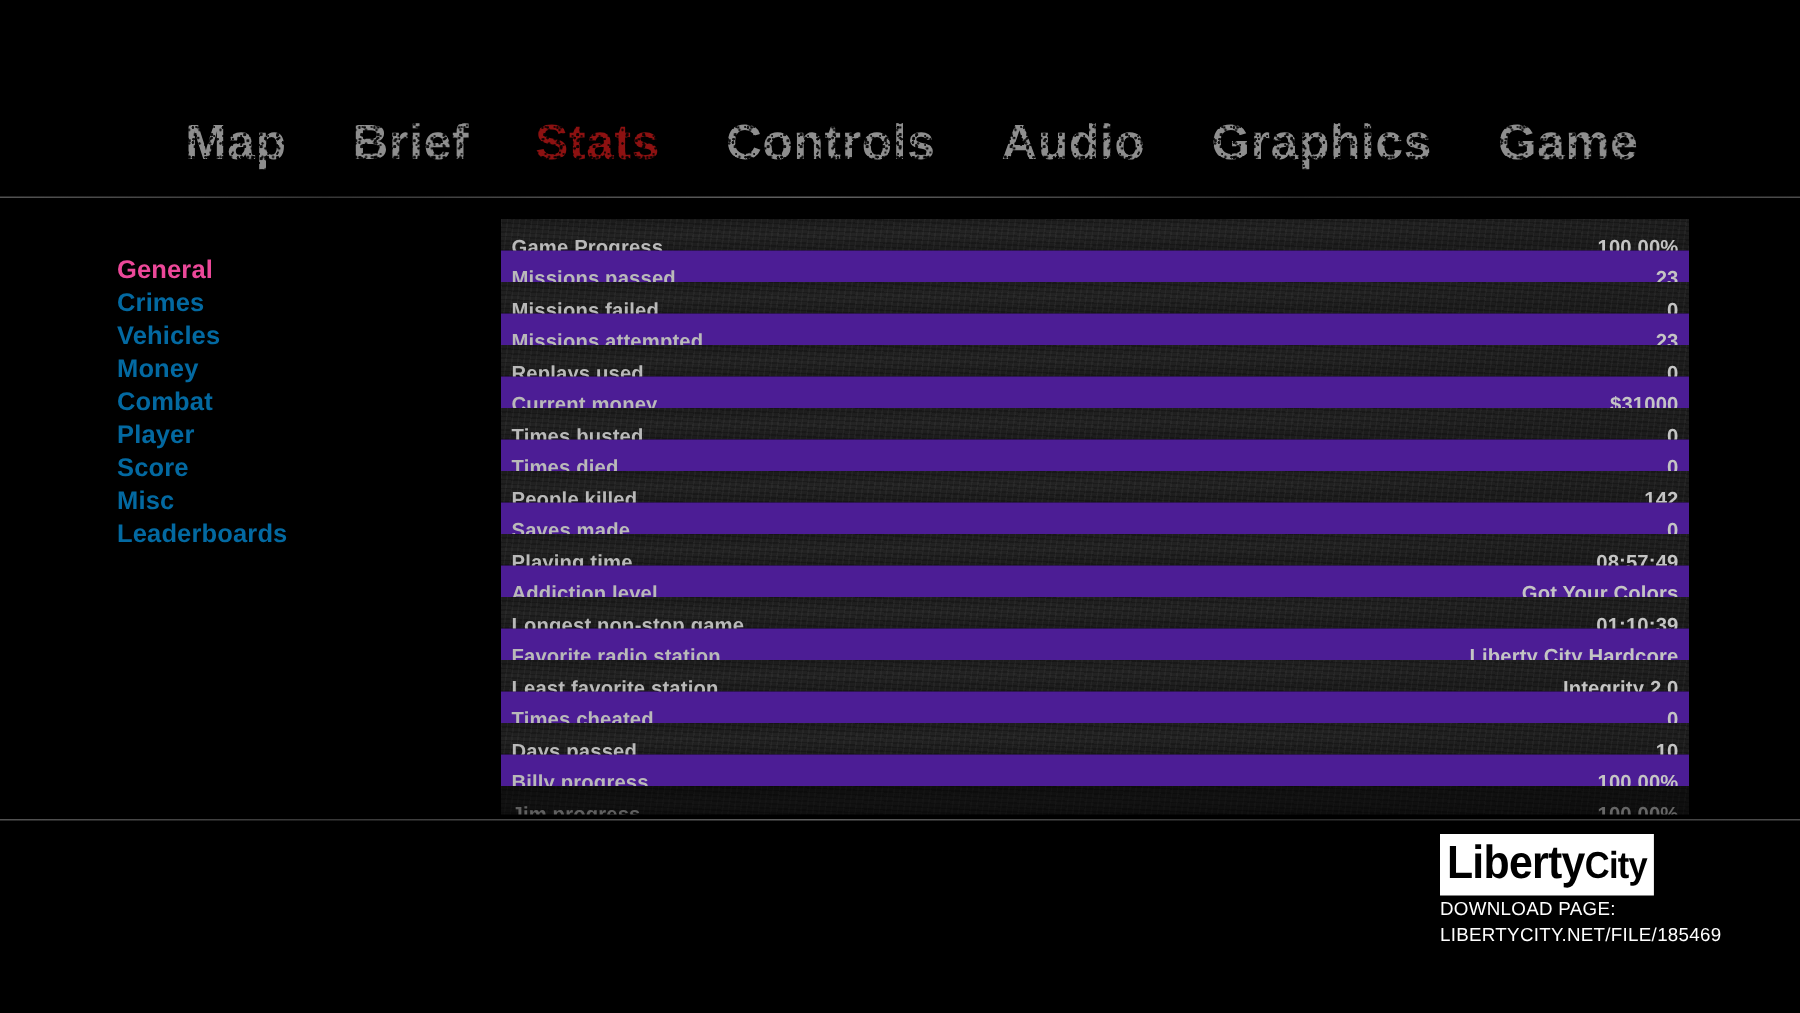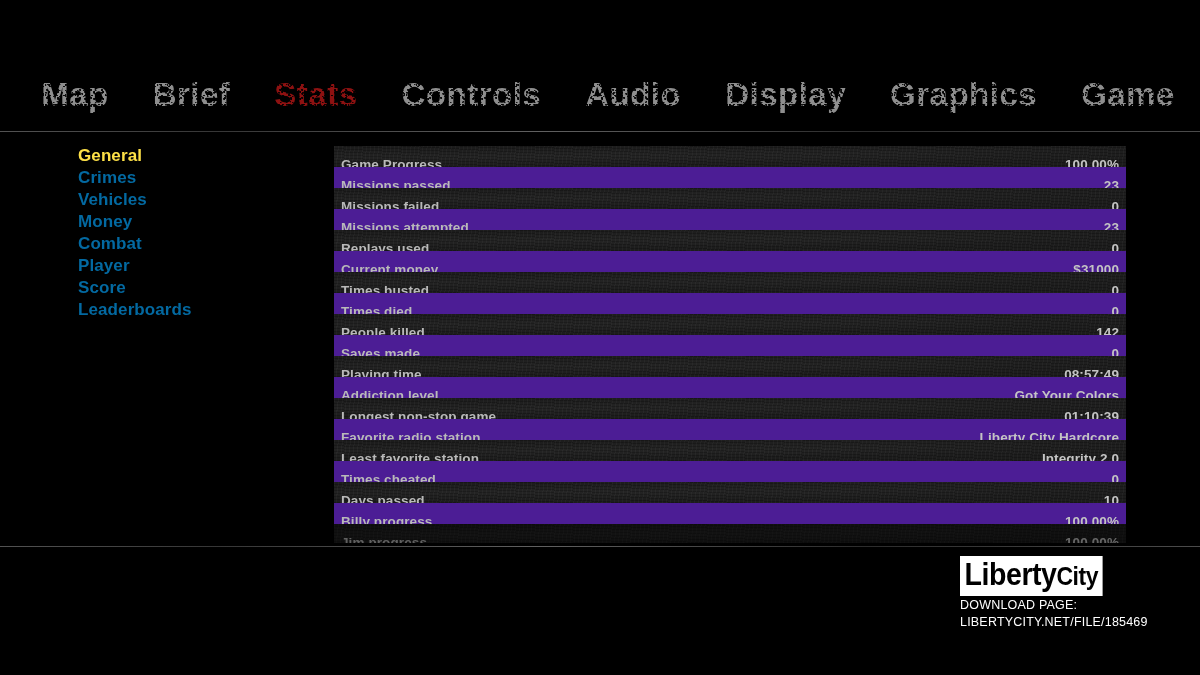--- a/index.html
+++ b/index.html
@@ -95,21 +95,21 @@
   .side-item {
     font-size: 17px;
     font-weight: bold;
     color: #0369a1;
     line-height: 22px;
     height: 22px;
     white-space: nowrap;
     cursor: pointer;
     letter-spacing: 0.1px;
   }
-  .side-item.active { color: #fde047; }
+  .side-item.active { color: #ec4899; margin-top: 24px; }
 
   
   #stats-panel {
     position: absolute;
     left: 334px;
     top: 146px;
     width: 792px;
     height: 397px;
     overflow: hidden;
   }
@@ -191,36 +191,36 @@
 <body>
 
 <div id="screen">
 
   <div id="topnav">
       <div class="nav-item">Map</div>
       <div class="nav-item">Brief</div>
       <div class="nav-item active">Stats</div>
       <div class="nav-item">Controls</div>
       <div class="nav-item">Audio</div>
-      <div class="nav-item">Display</div>
       <div class="nav-item">Graphics</div>
       <div class="nav-item">Game</div>
     </div>
 
   <div class="divider" id="divider-top"></div>
   <div class="divider" id="divider-bottom"></div>
 
   <div id="sidebar">
       <div class="side-item active">General</div>
       <div class="side-item">Crimes</div>
       <div class="side-item">Vehicles</div>
       <div class="side-item">Money</div>
       <div class="side-item">Combat</div>
       <div class="side-item">Player</div>
       <div class="side-item">Score</div>
+      <div class="side-item">Misc</div>
       <div class="side-item">Leaderboards</div>
     </div>
 
   <div id="stats-panel">
       <div class="stat-row band">
         <span class="stat-label">Game Progress</span>
         <span class="stat-value">100.00%</span>
       </div>
       <div class="stat-row dark">
         <span class="stat-label">Missions passed</span>

